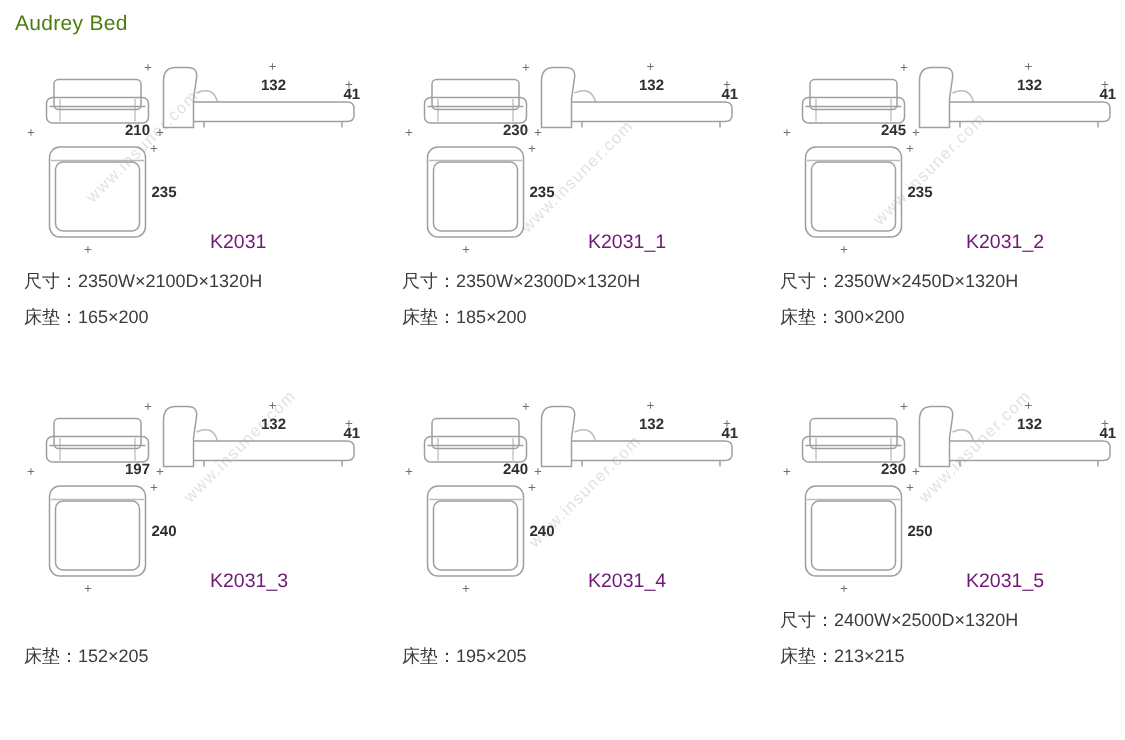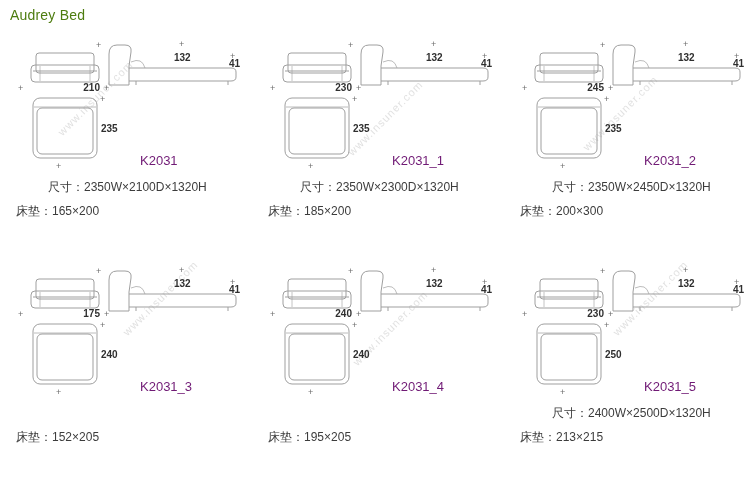--- a/index.html
+++ b/index.html
@@ -45,21 +45,21 @@
   .p6 { left:88px;  top:55px; }
   .p7 { left:44px;  top:122px; }
   .model {
     position:absolute; left:128px; top:113px;
     font-size:13px; color:#701a75;
   }
   .spec {
     position:absolute; left:4px;
     font-size:12px; color:#3c3c3c; white-space:nowrap;
   }
-  .spec.s1 { top:139px;margin-left:32px; }
+  .spec.s1 { top:139px; }
   .spec.s2 { top:163px; }
 </style>
 </head>
 <body>
 
 <svg width="0" height="0" style="position:absolute" aria-hidden="true">
   <defs>
     <symbol id="front-view" viewBox="0 0 70 32">
       <rect x="6" y="1" width="58" height="20" rx="3" class="ln"></rect>
       <rect x="1" y="13" width="68" height="17" rx="4" class="ln"></rect>
@@ -170,42 +170,42 @@
     <span class="plus p7">+</span>
 
     <span class="dim dim-width">245</span>
     <span class="dim dim-height">132</span>
     <span class="dim dim-end">41</span>
     <span class="dim dim-depth">235</span>
 
     <div class="model">K2031_2</div>
 
     <div class="spec s1"><span>尺寸：</span><span>2350W×2450D×1320H</span></div>
-    <div class="spec s2"><span>床垫：</span><span>200×300</span></div>
+    <div class="spec s2"><span>床垫：</span><span>300×200</span></div>
   </div>
     <div class="cell" style="left: 12px; top: 266px;">
     <svg class="fv" width="70" height="32">
         <use href="#front-view"></use>
       </svg>
     <svg class="sv" width="135" height="44">
         <use href="#side-view"></use>
       </svg>
     <svg class="tv" width="66" height="62">
         <use href="#top-view"></use>
       </svg>
 
     <span class="plus p1">+</span>
     <span class="plus p2">+</span>
     <span class="plus p3">+</span>
     <span class="plus p4">+</span>
     <span class="plus p5">+</span>
     <span class="plus p6">+</span>
     <span class="plus p7">+</span>
 
-    <span class="dim dim-width">175</span>
+    <span class="dim dim-width">197</span>
     <span class="dim dim-height">132</span>
     <span class="dim dim-end">41</span>
     <span class="dim dim-depth">240</span>
 
     <div class="model">K2031_3</div>
 
     <div class="spec s2"><span>床垫：</span><span>152×205</span></div>
   </div>
     <div class="cell" style="left: 264px; top: 266px;">
     <svg class="fv" width="70" height="32">

